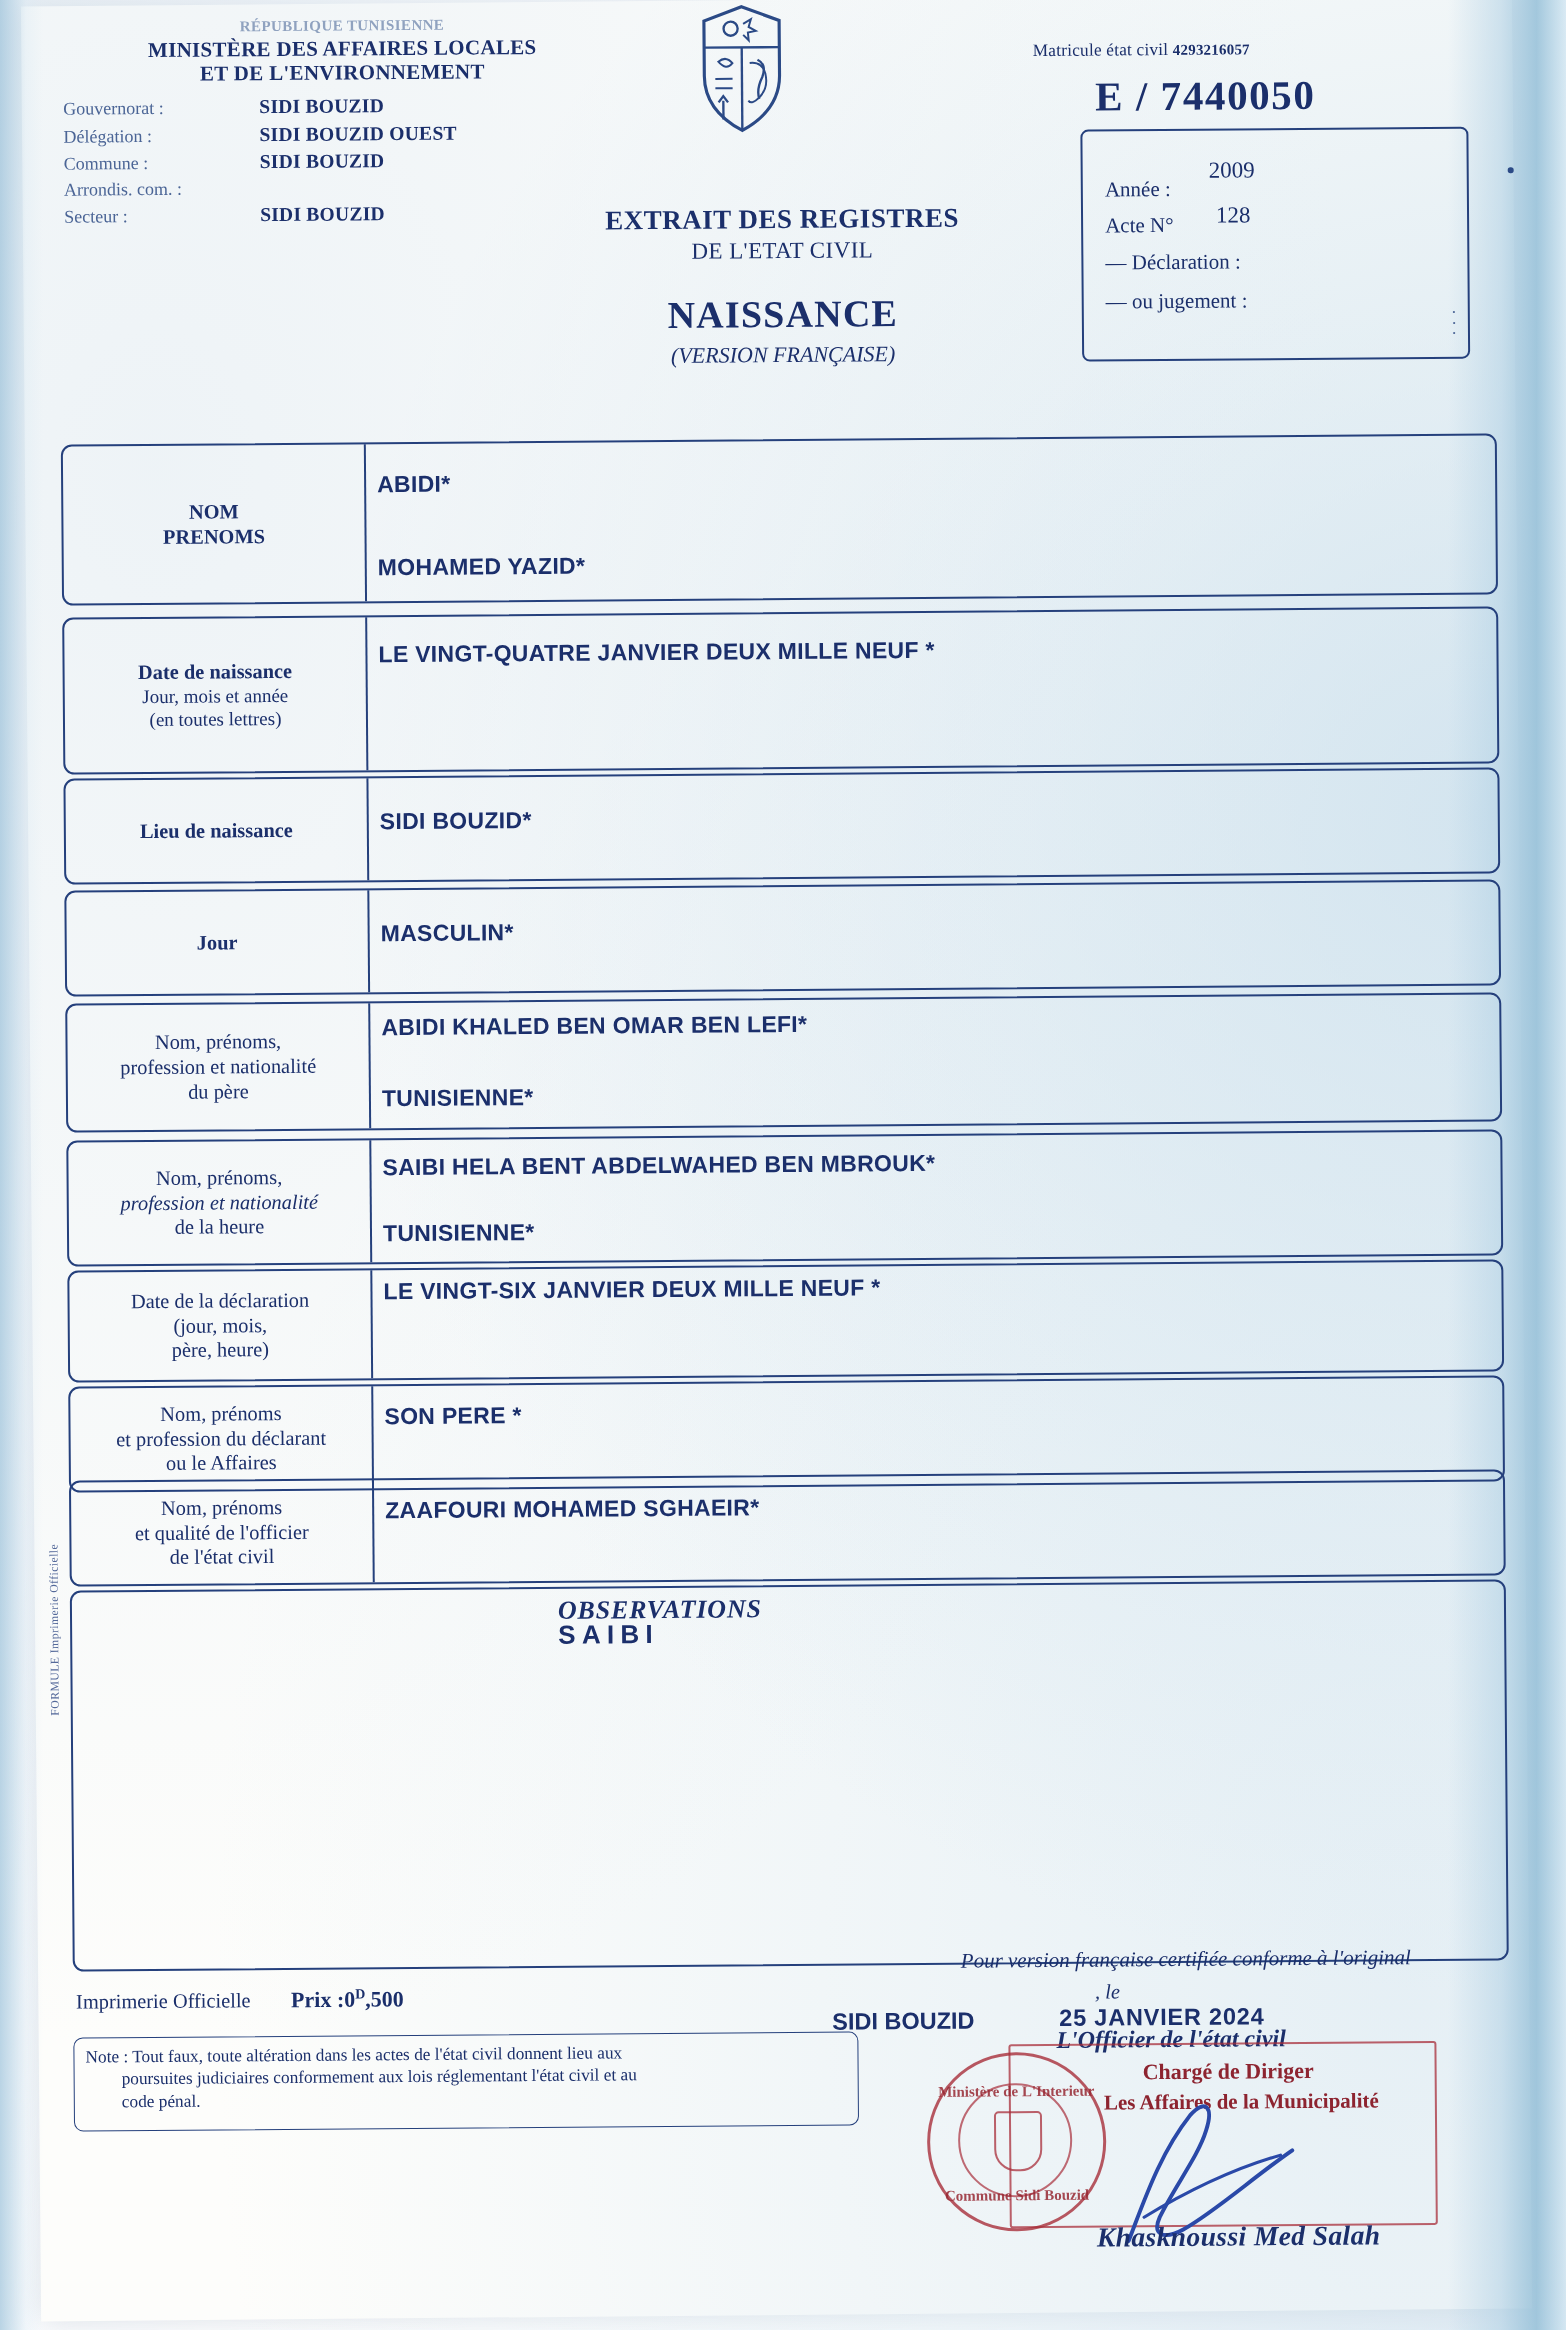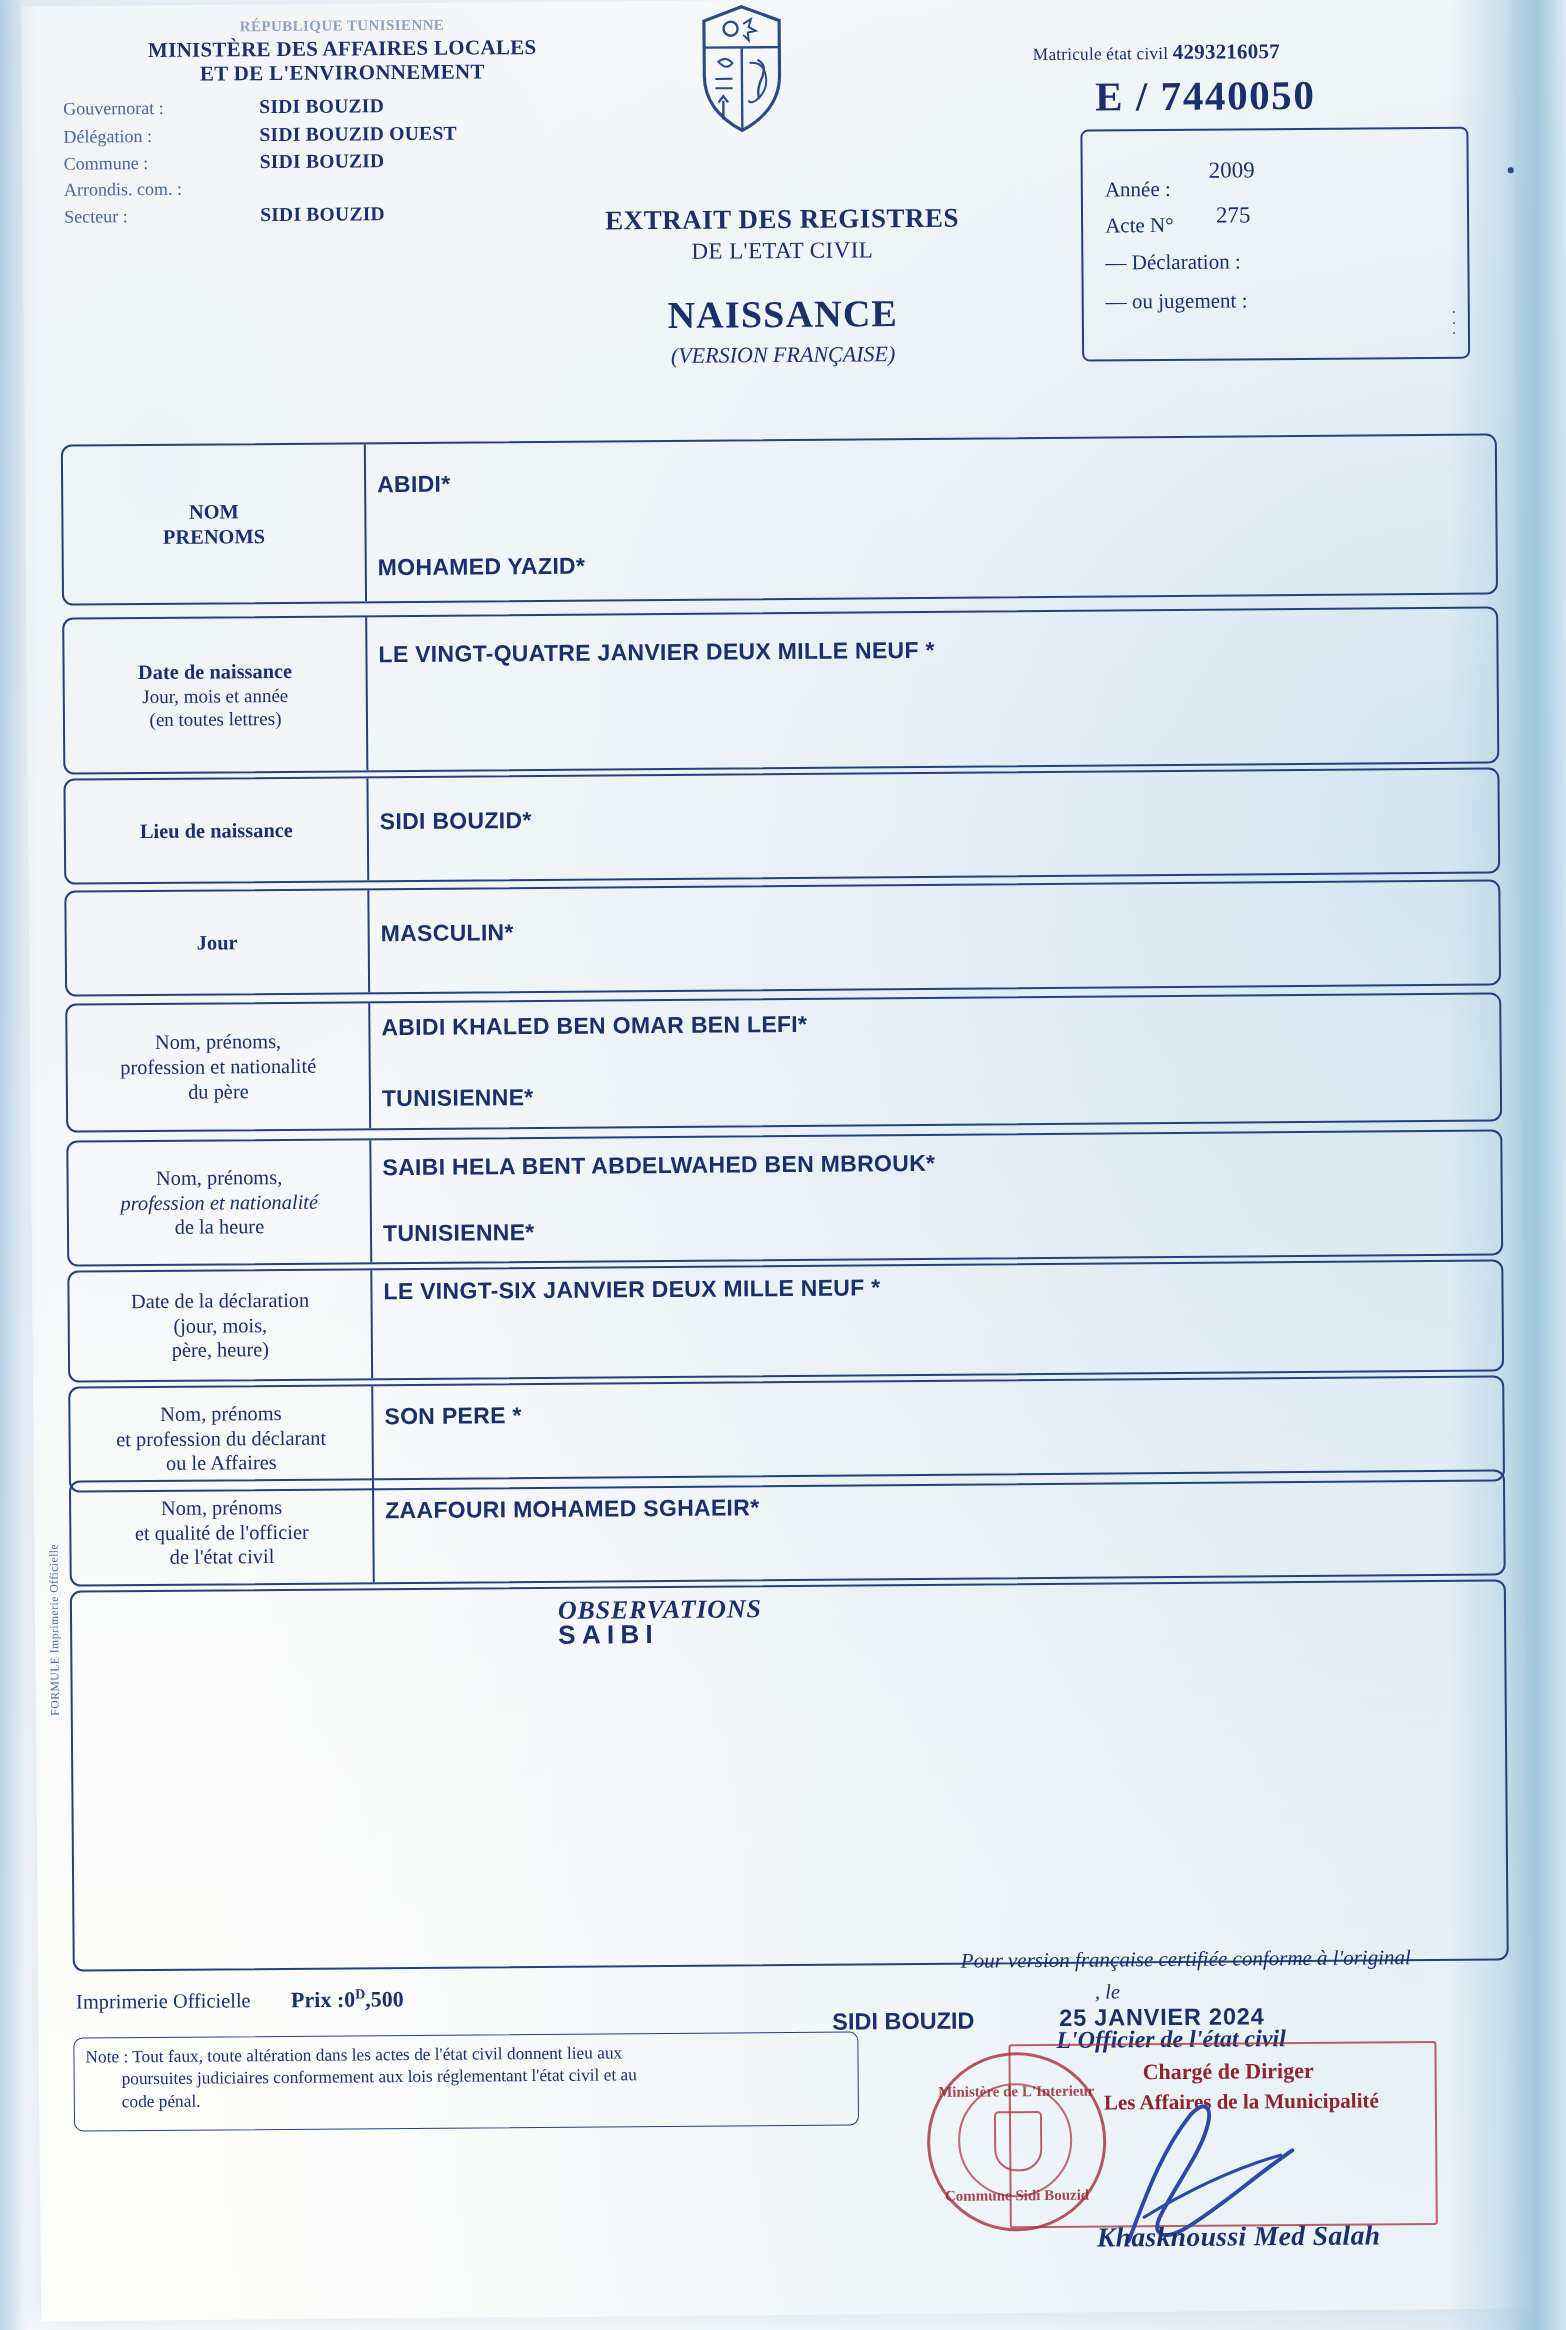--- a/index.html
+++ b/index.html
@@ -155,21 +155,21 @@
   }
 
   
   .matricule {
     position: absolute;
     left: 1036px;
     top: 43px;
     font-size: 17.3px;
     letter-spacing: 0.2px;
   }
-  .matricule b { font-size: 21px; }
+  .matricule b { font-size: 15px; }
   .eNumber {
     position: absolute;
     left: 1098px;
     top: 75px;
     font-size: 41px;
     font-weight: bold;
     letter-spacing: 1.6px;
   }
   .rbox {
     position: absolute;
@@ -521,21 +521,21 @@
     <div class="matricule">
       <span>Matricule état civil</span>
       <b>4293216057</b>
     </div>
     <div class="eNumber">E / 7440050</div>
 
     <div class="rbox">
       <span class="line" style="left:22px; top:46px;">Année :</span>
       <span class="line val" style="left:126px; top:27px;">2009</span>
       <span class="line" style="left:22px; top:82px;">Acte N°</span>
-      <span class="line val" style="left:133px; top:72px;">275</span>
+      <span class="line val" style="left:133px; top:72px;">128</span>
       <span class="line" style="left:22px; top:119px;">— Déclaration :</span>
       <span class="line" style="left:22px; top:158px;">— ou jugement :</span>
     </div>
     <div class="blue-dot"></div>
     <div class="dots-col">.<br>.<br>.</div>
 
     <div class="row" style="top:439px; width:1436px; height:161px;">
       <div class="lbl bold">
         <span>NOM</span>
         <span>PRENOMS</span>

